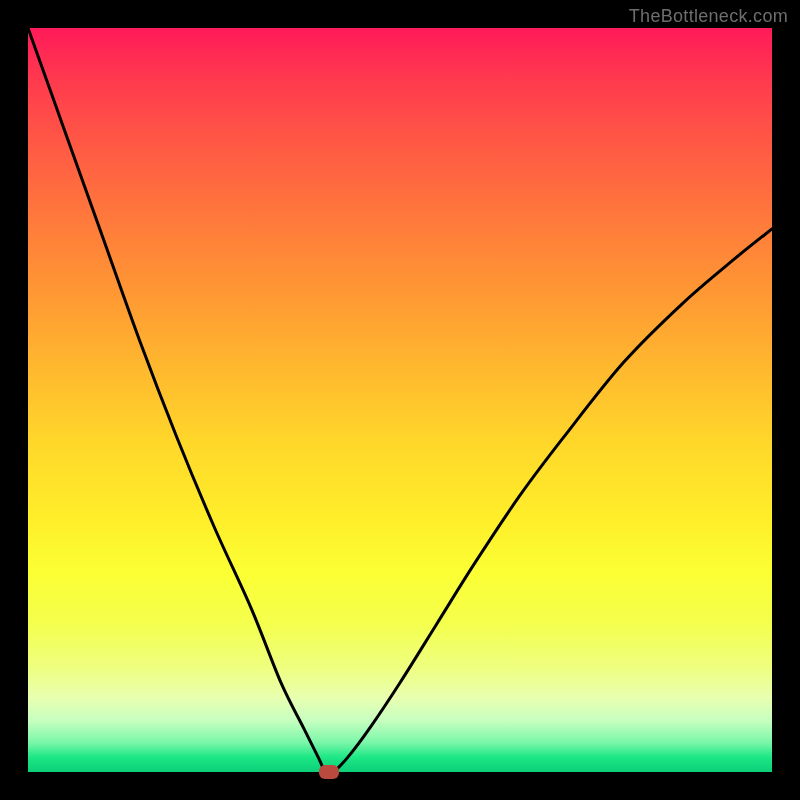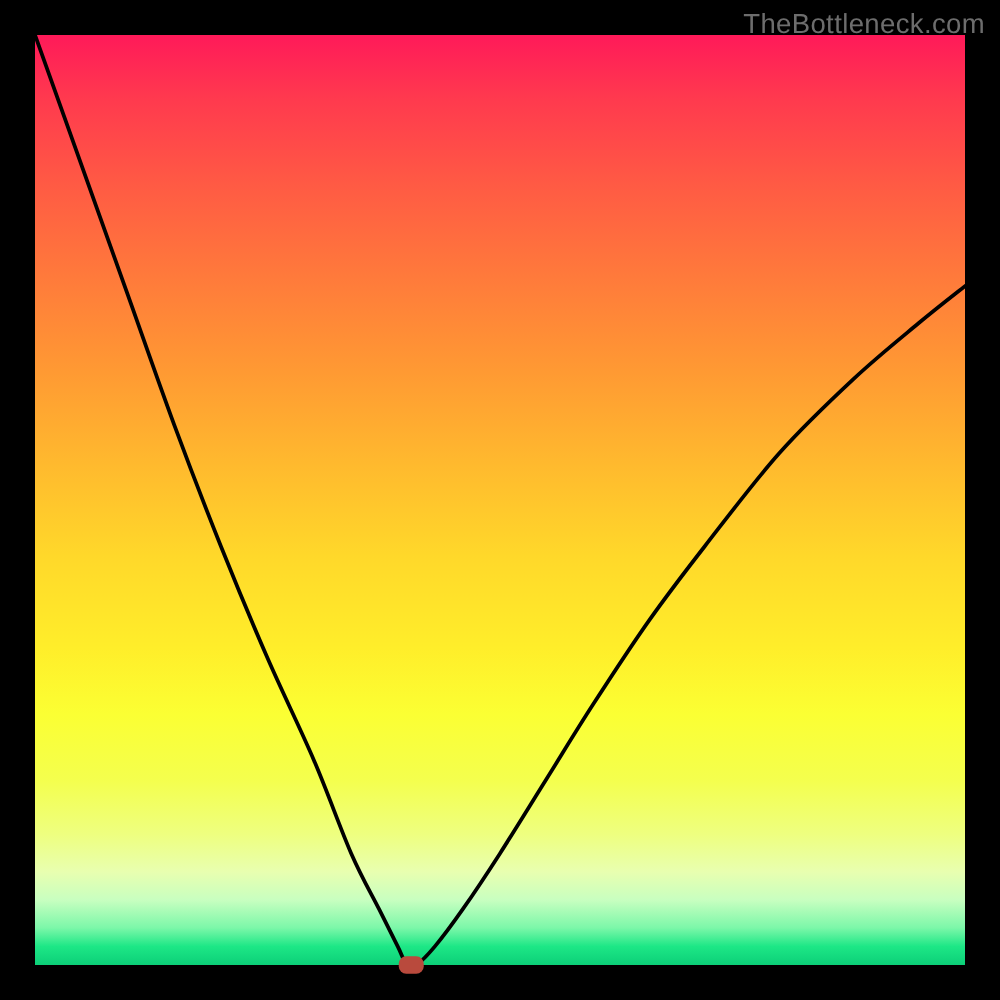--- a/index.html
+++ b/index.html
@@ -14,21 +14,21 @@
     position: relative;
     width: 800px;
     height: 800px;
     background: #000;
   }
   .watermark {
     position: absolute;
     top: 6px;
     right: 12px;
     color: #6d6d6d;
-    font-size: 22px;
+    font-size: 18px;
     font-weight: 500;
     letter-spacing: 0.3px;
     z-index: 5;
     text-align: center;
   }
   .plot {
     position: absolute;
     left: 28px;
     top: 28px;
     width: 744px;

